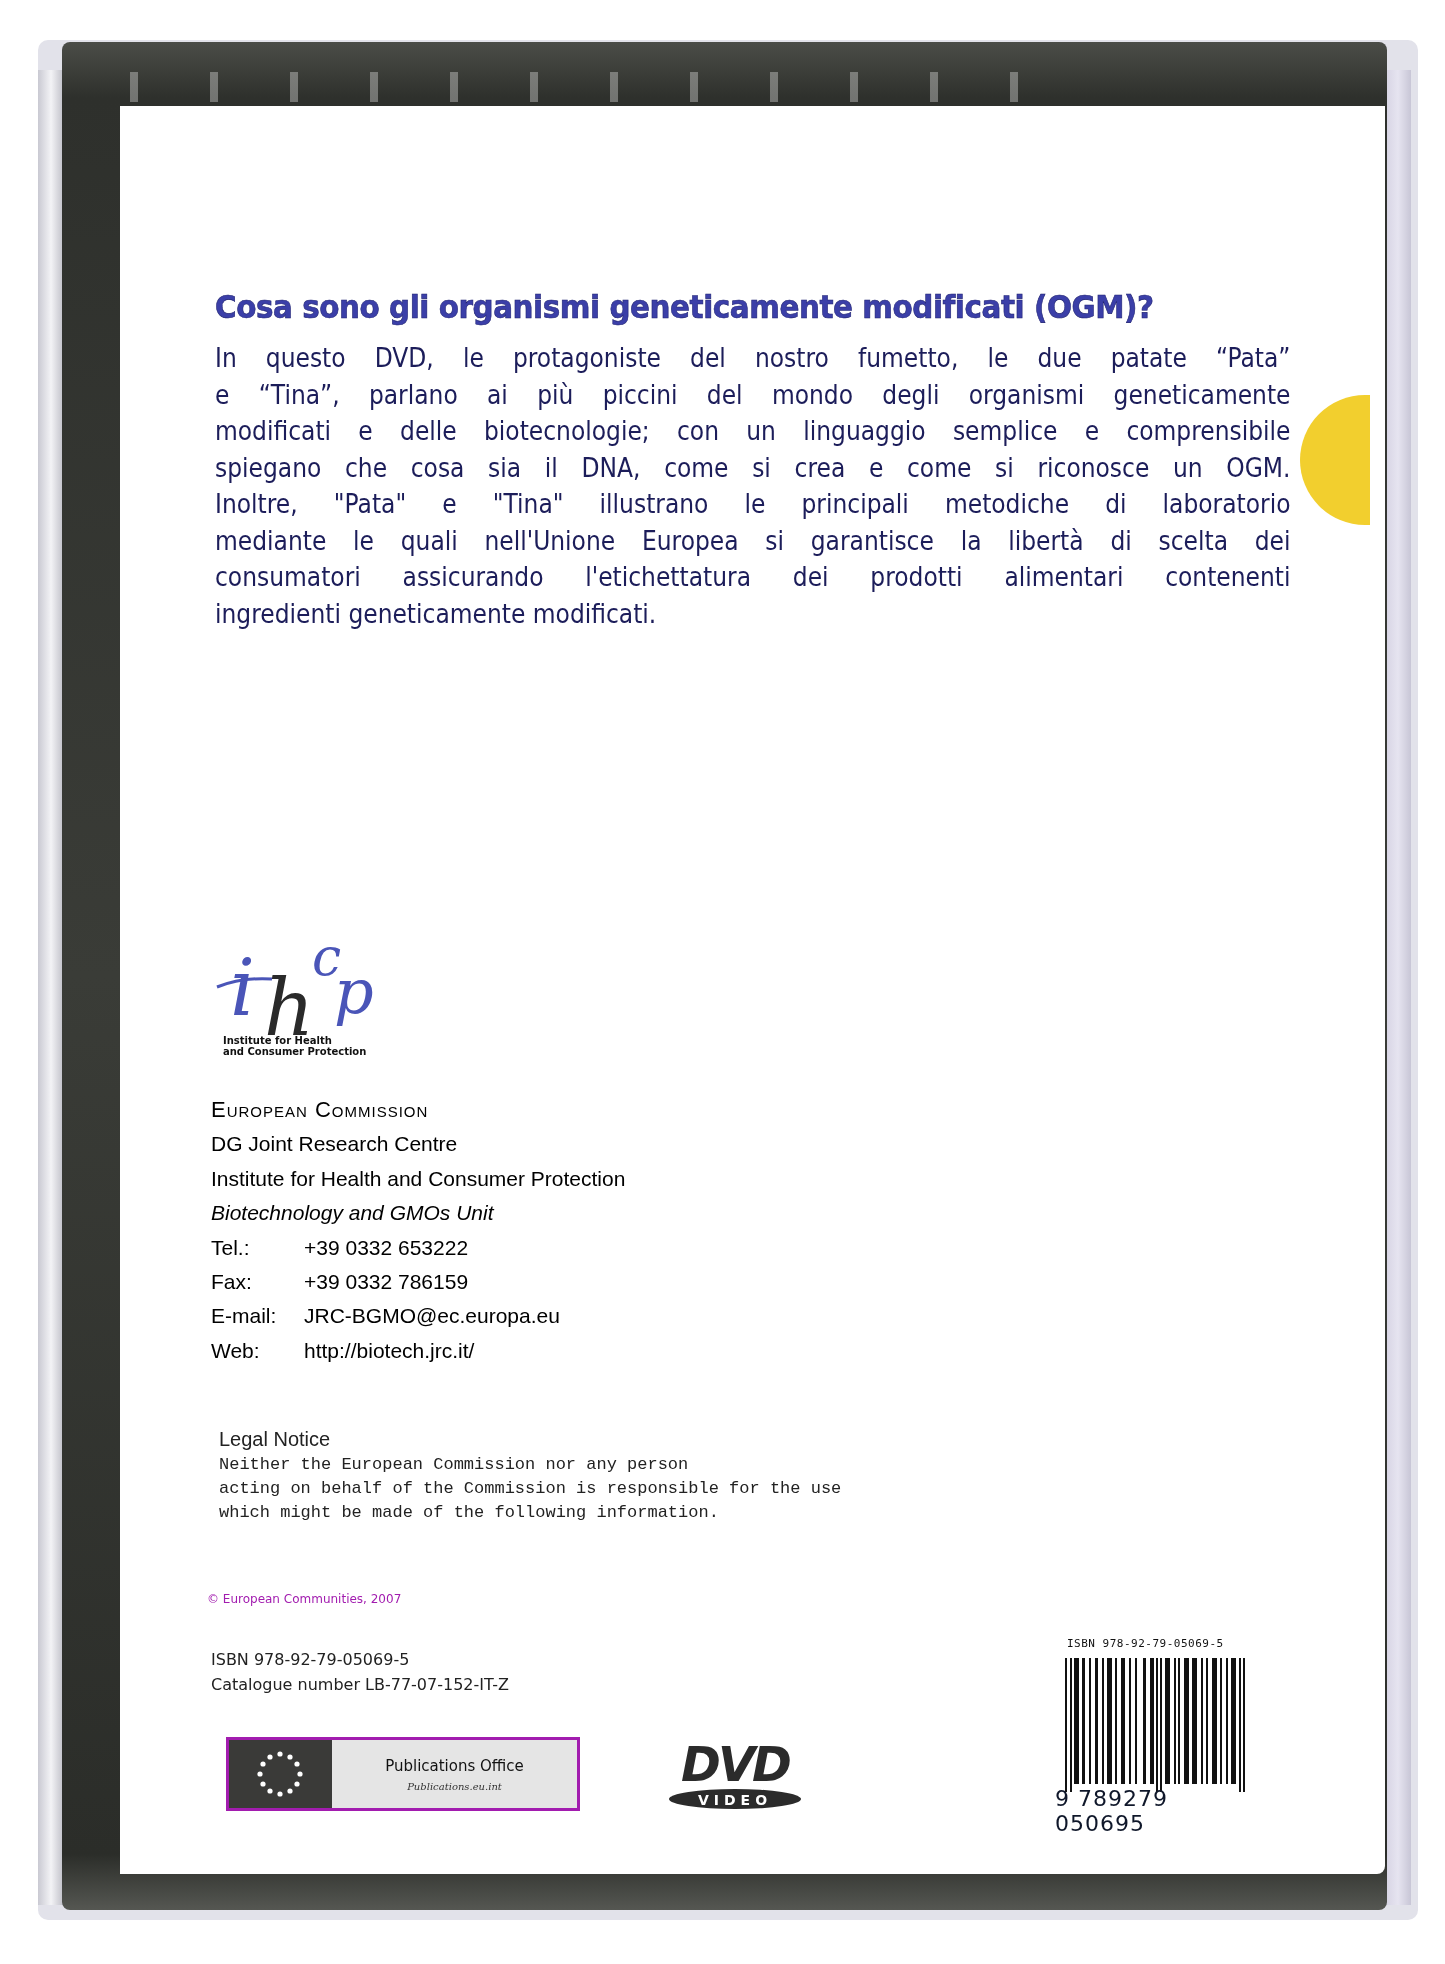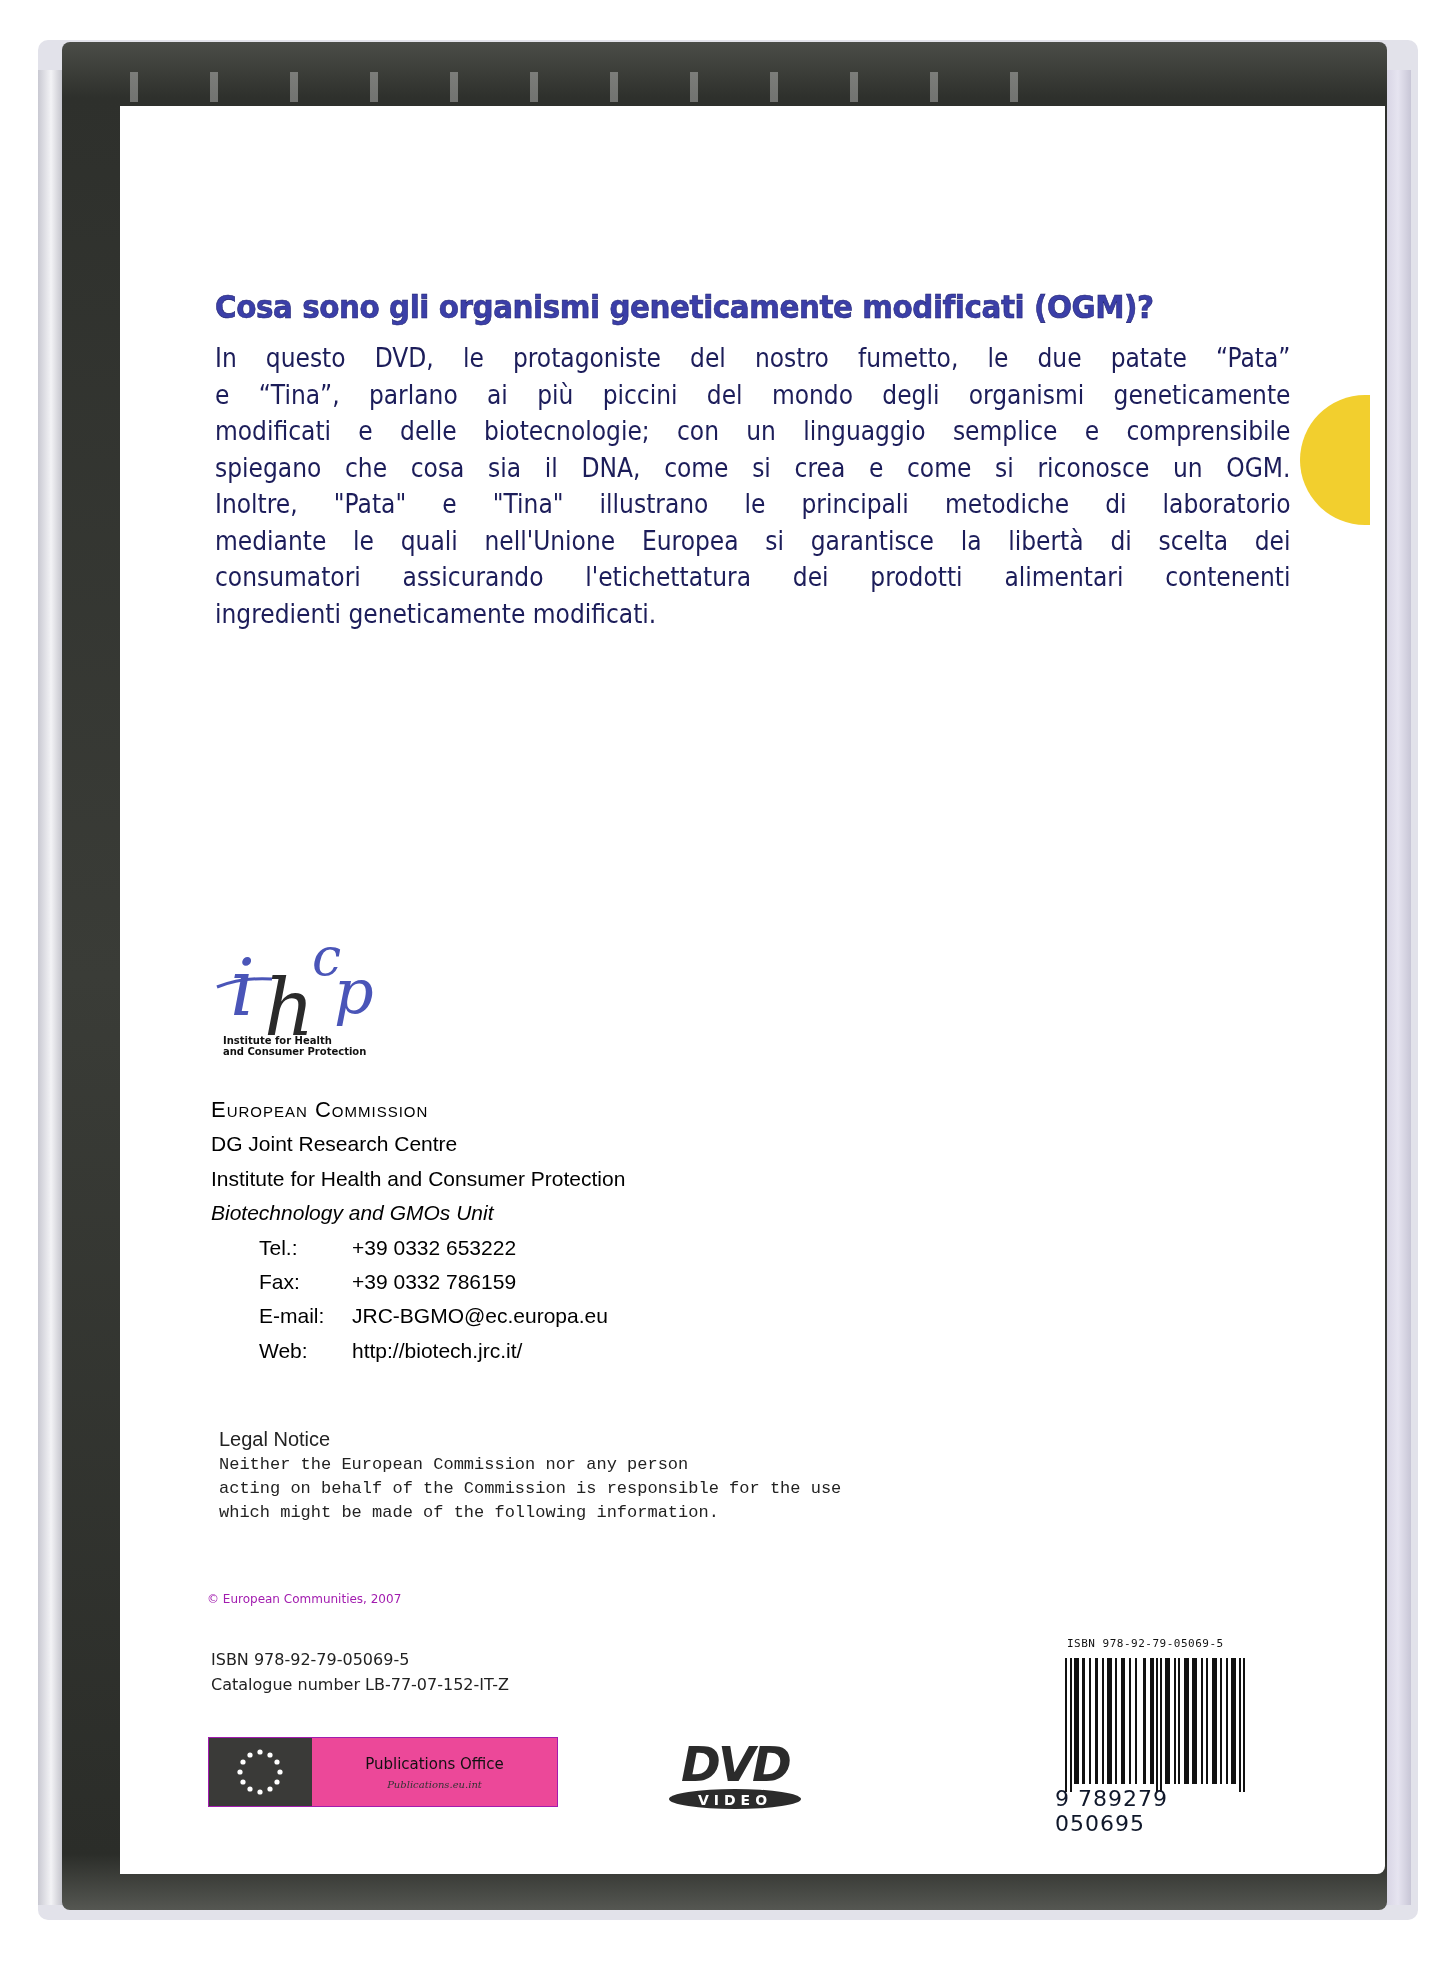--- a/index.html
+++ b/index.html
@@ -57,31 +57,31 @@
 
   .ihcp-logo { position:absolute; left:212px; top:935px; width:200px; height:130px; }
   .ihcp-caption {
     position:absolute; left:223px; top:1035px; font-size:10px; font-weight:bold; line-height:11px; color:#111;
   }
 
   .contact { position:absolute; left:211px; top:1093px; font-family:Liberation Sans, sans-serif; font-size:21px; color:#000000; line-height:34.4px; }
   .contact .caps { font-variant:small-caps; letter-spacing:1px; font-size:22px; }
   .contact .ital { font-style:italic; }
   .contact .row { display:flex; }
-  .contact .lbl { width:93px;margin-left:48px; }
+  .contact .lbl { width:93px; }
 
   .legal { position:absolute; left:219px; top:1425px; font-family:"Liberation Sans", sans-serif; color:#222; }
   .legal .head { font-size:20px; line-height:28px; }
   .legal .line { font-size:17px; line-height:24px;font-family:Liberation Mono, monospace; }
 
   .copyright { position:absolute; left:207px; top:1592px; font-size:12px; color:#a21caf; }
   .isbn-text { position:absolute; left:211px; top:1647px; font-size:16px; color:#222; line-height:25px; }
 
   .pubs {
-    position:absolute; left:208px; top:1737px; width:348px; height:68px; border:1px solid #a21caf; display:flex; background:#ec4899;
+    position:absolute; left:226px; top:1737px; width:348px; height:68px; border:3px solid #a21caf; display:flex; background:#e5e5e5;
   }
   .pubs .flag { width:103px; height:100%; background:#3a3a38; position:relative; }
   .pubs .txt { flex:1; display:flex; flex-direction:column; align-items:center; justify-content:center; }
   .pubs .t1 { font-size:15px; color:#111; }
   .pubs .t2 { font-family:"DejaVu Serif", serif; font-style:italic; font-size:10px; color:#333; margin-top:6px; }
 
   .dvd-logo { position:absolute; left:660px; top:1735px; width:150px; height:80px; }
 
   .barcode-area { position:absolute; left:1055px; top:1637px; width:190px; }
   .barcode-isbn { font-family:"DejaVu Sans Mono", monospace; font-size:11px; letter-spacing:0.5px; color:#111; margin-left:12px; }

